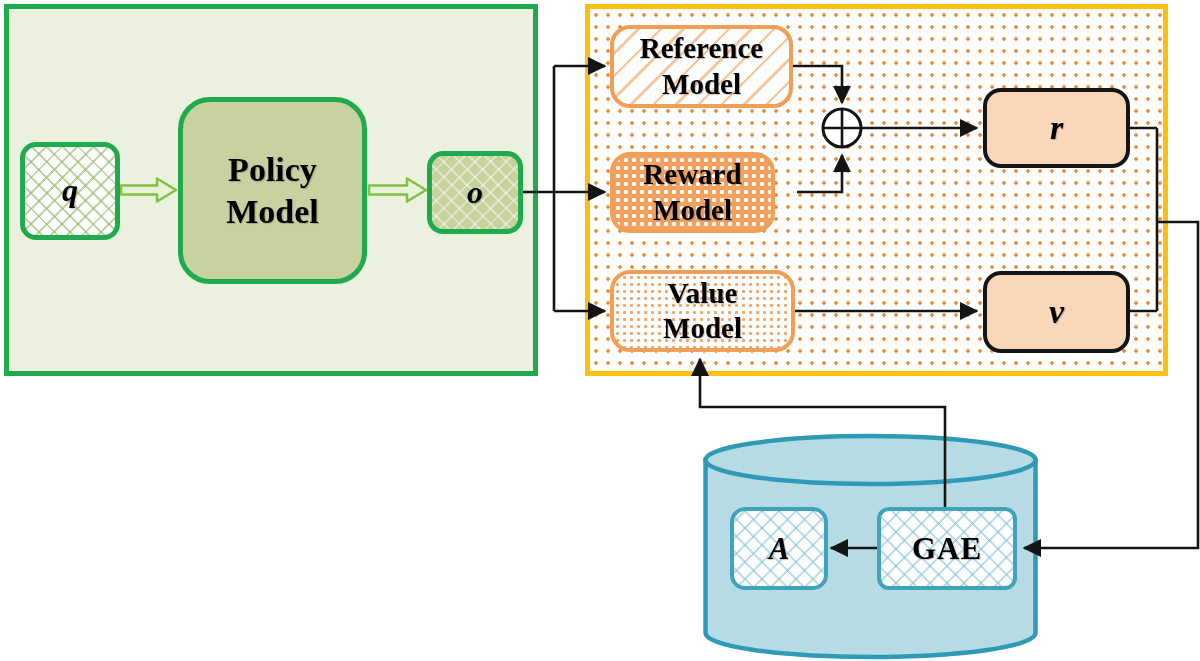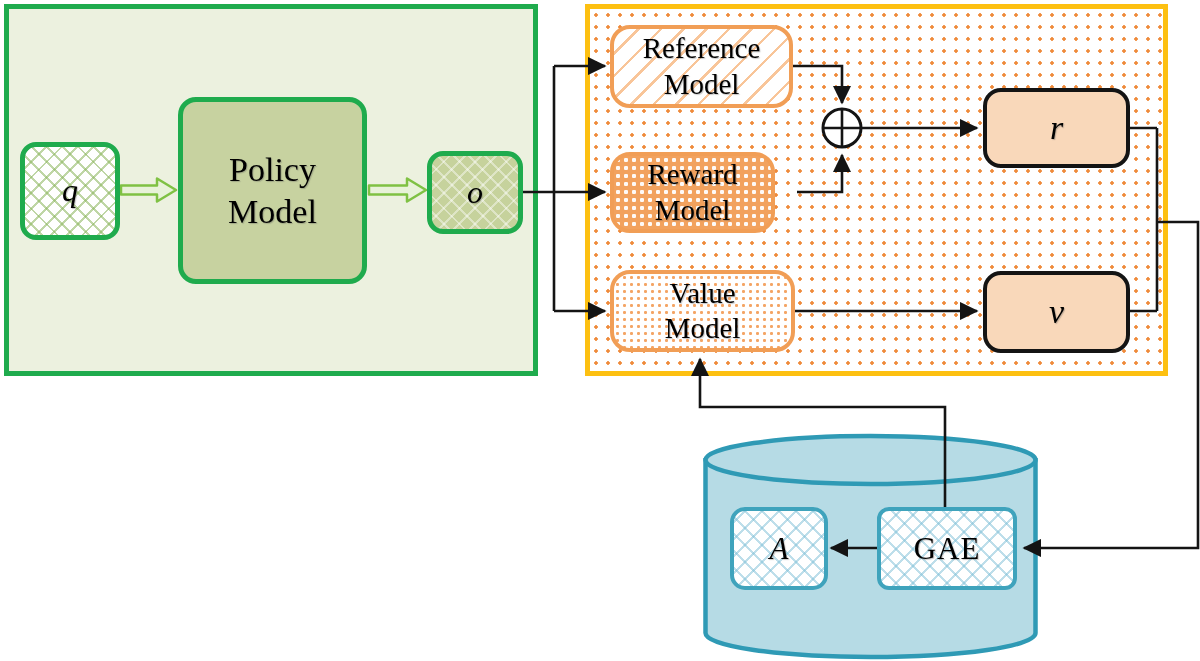--- a/index.html
+++ b/index.html
@@ -17,36 +17,37 @@
     left:585px;top:4px;width:583px;height:372px;
     border:5px solid #fdc011;
     background-color:#fff;
     background-image:radial-gradient(circle,#ef8a3a 1.5px,transparent 2px);
     background-size:12px 12px;
   }
   
   .node{
     display:flex;align-items:center;justify-content:center;text-align:center;
     z-index:3;
+    font-weight:bold;
   }
   .node .lbl{
     display:block;line-height:1.22;
     text-shadow:1px 1px 1px rgba(90,90,90,.35);
   }
   
   .q-box{
     left:20px;top:142px;width:100px;height:98px;border:5px solid #1fab4d;border-radius:16px;
     background:
       repeating-linear-gradient(45deg,rgba(139,181,92,.55) 0 2px,transparent 2px 11px),
       repeating-linear-gradient(-45deg,rgba(139,181,92,.55) 0 2px,transparent 2px 11px),
       #fff;
     font-style:italic;font-size:32px;
   }
   .policy-box{
-    left:178px;top:97px;width:189px;height:187px;border:5px solid #1fab4d;border-radius:18px;
+    left:178px;top:97px;width:189px;height:187px;border:5px solid #1fab4d;border-radius:32px;
     background:#c7d2a0;font-size:34px;
   }
   .o-box{
     left:427px;top:151px;width:96px;height:83px;border:5px solid #1fab4d;border-radius:16px;
     background:
       repeating-linear-gradient(45deg,rgba(255,255,255,.42) 0 2px,transparent 2px 11px),
       repeating-linear-gradient(-45deg,rgba(255,255,255,.42) 0 2px,transparent 2px 11px),
       #c6d29c;
     font-style:italic;font-size:32px;
   }

